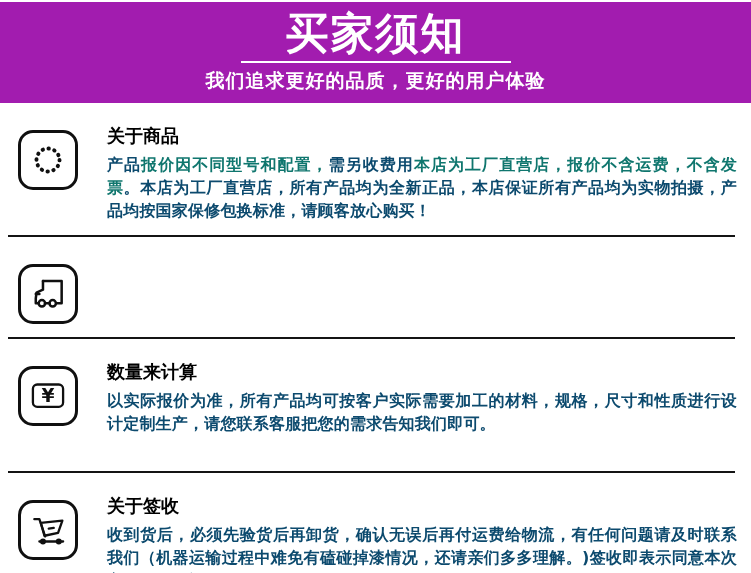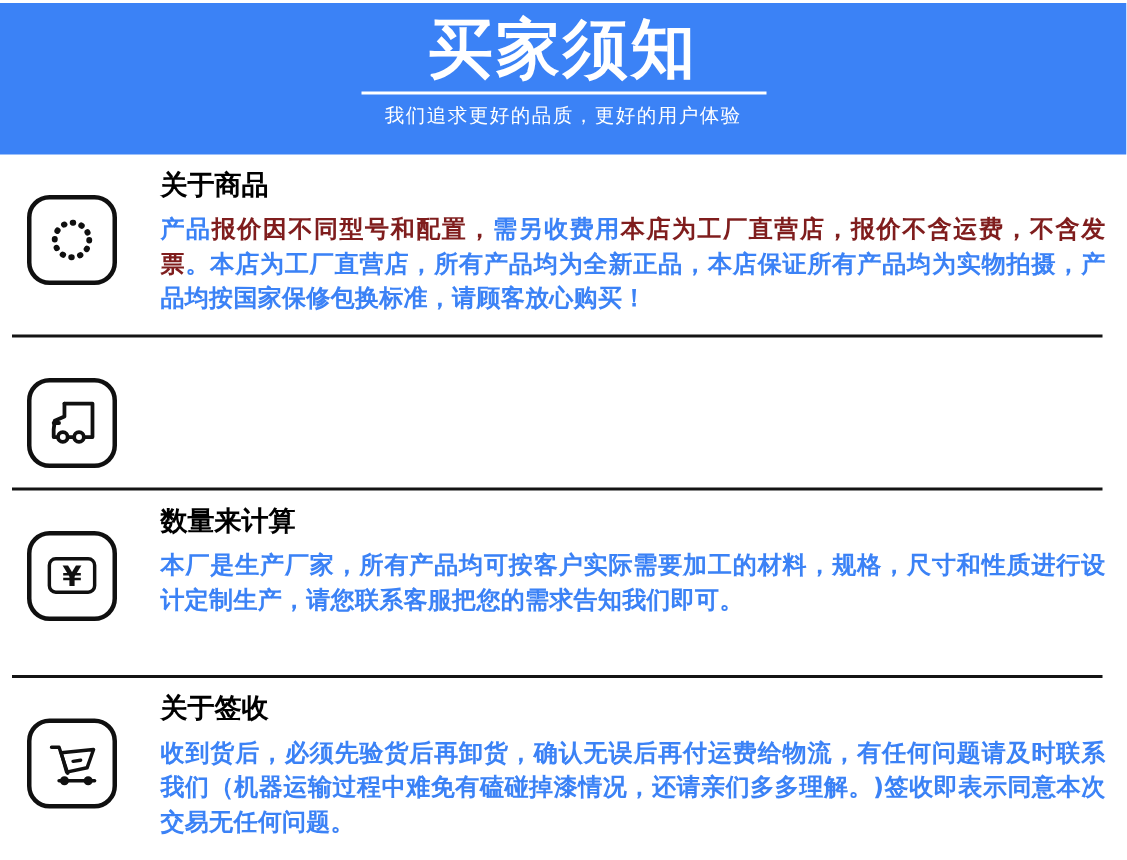--- a/index.html
+++ b/index.html
@@ -10,42 +10,42 @@
     font-family: "DejaVu Sans", "Liberation Sans", sans-serif;
     color: #000;
     overflow: hidden;
   }
   .page { width: 751px; height: 573px; }
 
   
   .banner {
     margin-top: 2px;
     height: 101px;
-    background: #3b82f6;
+    background: #a21caf;
     text-align: center;
     color: #fff;
     overflow: hidden;
   }
   .banner-title {
     margin: 6px 0 0 0;
     font-size: 43px;
     font-weight: bold;
     letter-spacing: 2px;
     line-height: 50px;
   }
   .banner-line {
     width: 270px; height: 0;
     border: none;
     border-top: 2px solid #ffffff;
     margin: 3px auto 5px auto;
   }
   .banner-subtitle {
     margin: 0;
-    font-size: 13px;
-    font-weight: normal;
+    font-size: 19px;
+    font-weight: bold;
     letter-spacing: 1px;
   }
 
   
   .section {
     display: flex;
     gap: 29px;
     padding: 11px 14px 13px 18px;
   }
   .section.pb-lg { padding-bottom: 36px; }
@@ -53,35 +53,35 @@
   .icon-col { flex: 0 0 60px; padding-top: 16px; }
   .icon-box {
     width: 60px; height: 60px;
     border: 3px solid #101010;
     border-radius: 15px;
     display: flex; align-items: center; justify-content: center;
   }
   .icon-box svg { display: block; }
   .text-col { flex: 1 1 auto; min-width: 0; }
   .sec-title {
-    margin: 0 0 7px 0;
+    margin: 12px 0 7px 0;
     font-size: 18px;
     font-weight: bold;
     line-height: 20px;
   }
   .sec-body {
     margin: 0;
     font-size: 16px;
     font-weight: 600;
     line-height: 23px;
     letter-spacing: 0.2px;
     text-align: justify;
   }
-  .seg-black { color: #3b82f6; }
-  .seg-red   { color: #7f1d1d; }
+  .seg-black { color: #0c4a6e; }
+  .seg-red   { color: #0f766e; }
 
   .divider {
     border: none;
     border-top: 2px solid #141414;
     margin: 0 16px 0 8px;
   }
 </style>
 </head>
 <body>
 
@@ -128,21 +128,21 @@
     <div class="icon-col">
       <div class="icon-box">
         <svg width="46" height="46" viewBox="0 0 64 64" aria-hidden="true">
           <rect x="11" y="16" width="42" height="31" rx="6" fill="none" stroke="#101010" stroke-width="3.2"></rect>
           <text x="32" y="41" text-anchor="middle" font-size="26" font-weight="bold" font-family="DejaVu Sans, Liberation Sans, sans-serif" fill="#101010">¥</text>
         </svg>
       </div>
     </div>
     <div class="text-col">
       <h2 class="sec-title">数量来计算</h2>
-      <p class="sec-body"><span class="seg-black">本厂是生产厂家，所有产品均可按客户实际需要加工的材料，规格，尺寸和性质进行设计定制生产，请您联系客服把您的需求告知我们即可。</span></p>
+      <p class="sec-body"><span class="seg-black">以实际报价为准，所有产品均可按客户实际需要加工的材料，规格，尺寸和性质进行设计定制生产，请您联系客服把您的需求告知我们即可。</span></p>
     </div>
   </section>
   <hr class="divider">
 
   <section class="section pb-sm">
     <div class="icon-col">
       <div class="icon-box">
         <svg width="46" height="46" viewBox="0 0 64 64" aria-hidden="true" fill="none" stroke="#101010" stroke-width="3.2" stroke-linejoin="round" stroke-linecap="round">
           <path d="M13 17 L20 17 L28 41"></path>
           <path d="M22 22 L52 19 L46 36 L27 40 Z"></path>

